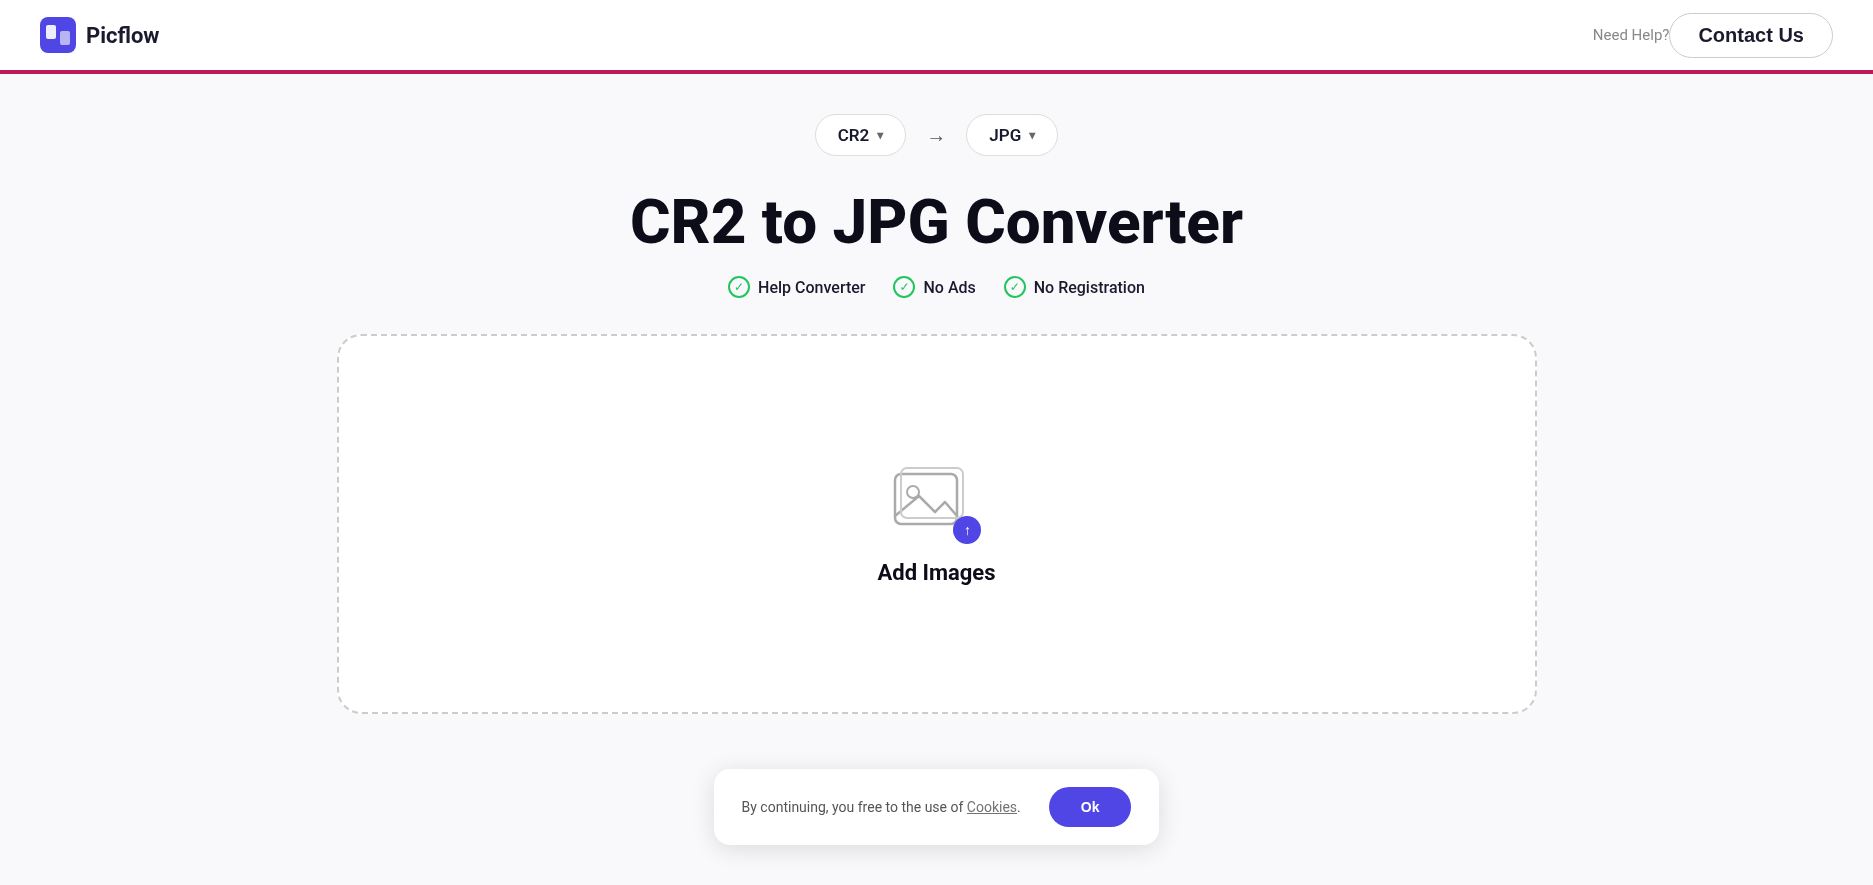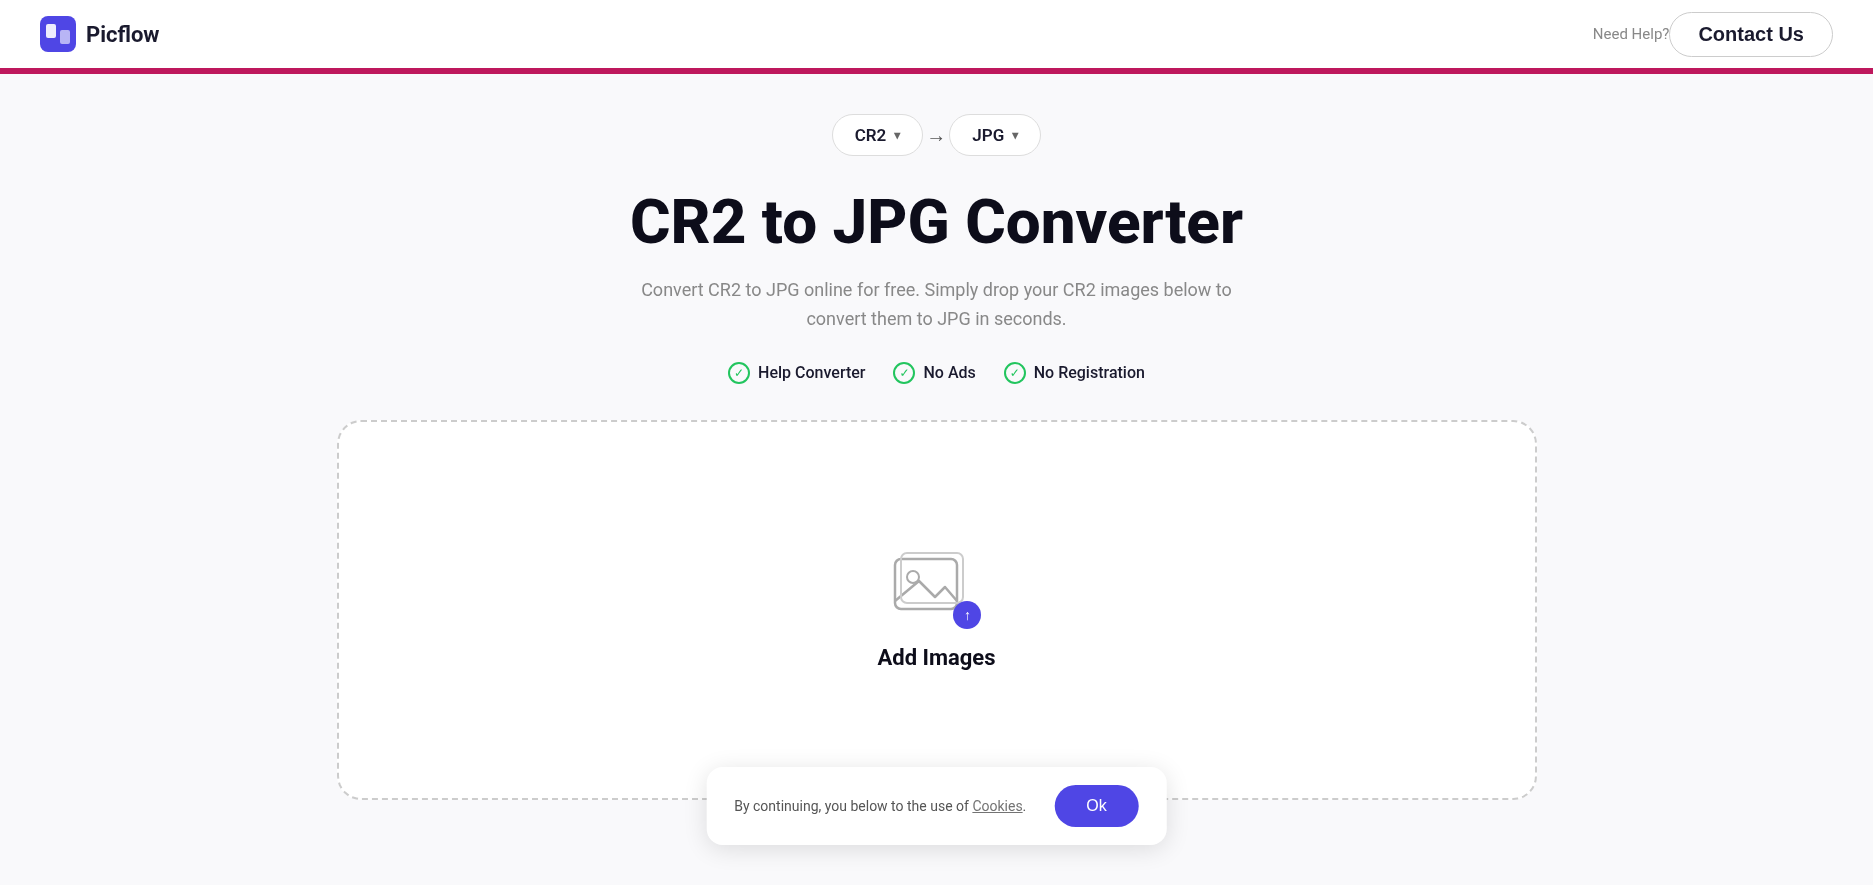--- a/index.html
+++ b/index.html
@@ -16,21 +16,21 @@
       overflow-x: hidden;
     }
 
     
     .header {
       display: flex;
       align-items: center;
       justify-content: space-between;
       padding: 16px 40px;
       background: #fff;
-      border-bottom: 6px solid #be185d;
+      border-bottom: 4px solid #be185d;
       height: 74px;
     }
 
     .logo-area {
       display: flex;
       align-items: center;
       gap: 10px;
     }
 
     .logo-icon {
@@ -70,21 +70,21 @@
       display: flex;
       flex-direction: column;
       align-items: center;
       padding-top: 40px;
     }
 
     
     .format-selector {
       display: flex;
       align-items: center;
-      gap: 3px;
+      gap: 20px;
       margin-bottom: 32px;
     }
 
     .format-pill {
       display: flex;
       align-items: center;
       gap: 8px;
       background: #fff;
       border: 1.5px solid #ddd;
       border-radius: 30px;
@@ -234,22 +234,22 @@
     .cookie-text a {
       color: #737373;
     }
 
     .ok-btn {
       background: #4f46e5;
       color: white;
       border: none;
       border-radius: 24px;
       padding: 12px 32px;
-      font-size: 16px;
-      font-weight: 400;
+      font-size: 14px;
+      font-weight: 700;
       cursor: pointer;
       white-space: nowrap;
     }
   </style>
 </head>
 <body>
 
 <header class="header">
   <div class="logo-area">
 
@@ -274,21 +274,20 @@
       <span class="chevron">▾</span>
     </div>
     <span class="arrow-icon">→</span>
     <div class="format-pill">
       <span>JPG</span>
       <span class="chevron">▾</span>
     </div>
   </div>
 
   <h1 class="page-title">CR2 to JPG Converter</h1>
-  <p class="page-subtitle">Convert CR2 to JPG online for free. Simply drop your CR2 images below to convert them to JPG in seconds.</p>
 
   <div class="feature-badges">
     <div class="feature-badge">
       <div class="check-icon">✓</div>
       <span>Help Converter</span>
     </div>
     <div class="feature-badge">
       <div class="check-icon">✓</div>
       <span>No Ads</span>
     </div>
@@ -315,17 +314,17 @@
         <div class="upload-badge">↑</div>
       </div>
       <span class="add-images-label">Add Images</span>
     </div>
   </div>
 
 </main>
 
 <div class="cookie-banner">
   <p class="cookie-text">
-    <span>By continuing, you below to the use of</span>
+    <span>By continuing, you free to the use of</span>
     <a href="#">Cookies</a>.
   </p>
   <button class="ok-btn">Ok</button>
 </div>
 
 </body></html>

